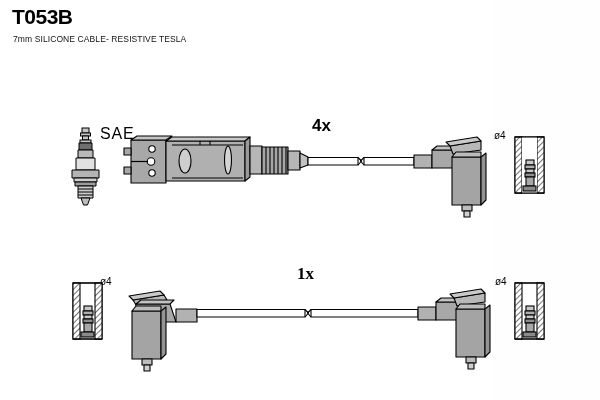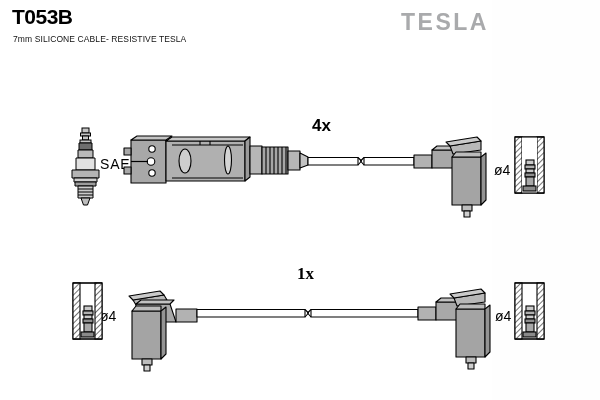--- a/index.html
+++ b/index.html
@@ -65,60 +65,57 @@
     font-weight: bold;
     color: #000;
     line-height: 1;
   }
   .qty-4x { left: 312px; top: 117px; }
   .qty-1x { left: 297px; top: 265px; font-family: Liberation Serif, serif; }
 
   
   .dim {
     position: absolute;
-    font-size: 14px;
+    font-size: 10px;
     color: #000;
     white-space: nowrap;
     line-height: 1;
-    margin-top: 32px;
   }
   .dim-tr  { left: 494px; top: 131px; }
   .dim-bl  { left: 100px; top: 277px; }
   .dim-br  { left: 495px; top: 277px; }
 
   .sae-label {
     position: absolute;
     left: 100px;
     top: 126px;
-    font-size: 14px;
+    font-size: 16px;
     letter-spacing: 0.8px;
     color: #000;
     line-height: 1;
-    margin-top: 31px;
   }
 
   svg.layer {
     position: absolute;
     left: 0;
     top: 0;
     width: 600px;
     height: 400px;
     overflow: visible;
   }
 </style>
 </head>
 <body>
 
 <div id="sheet">
 
   <div class="part-number">T053B</div>
 
   <div class="part-desc">7mm SILICONE CABLE- RESISTIVE TESLA</div>
 
-  <div class="brand-logo">TESLA</div>
 
   <div class="qty qty-4x">4x</div>
 
   <div class="qty qty-1x">1x</div>
 
   <div class="sae-label">SAE</div>
 
   <div class="dim dim-tr">ø4</div>
 
   <div class="dim dim-bl">ø4</div>

